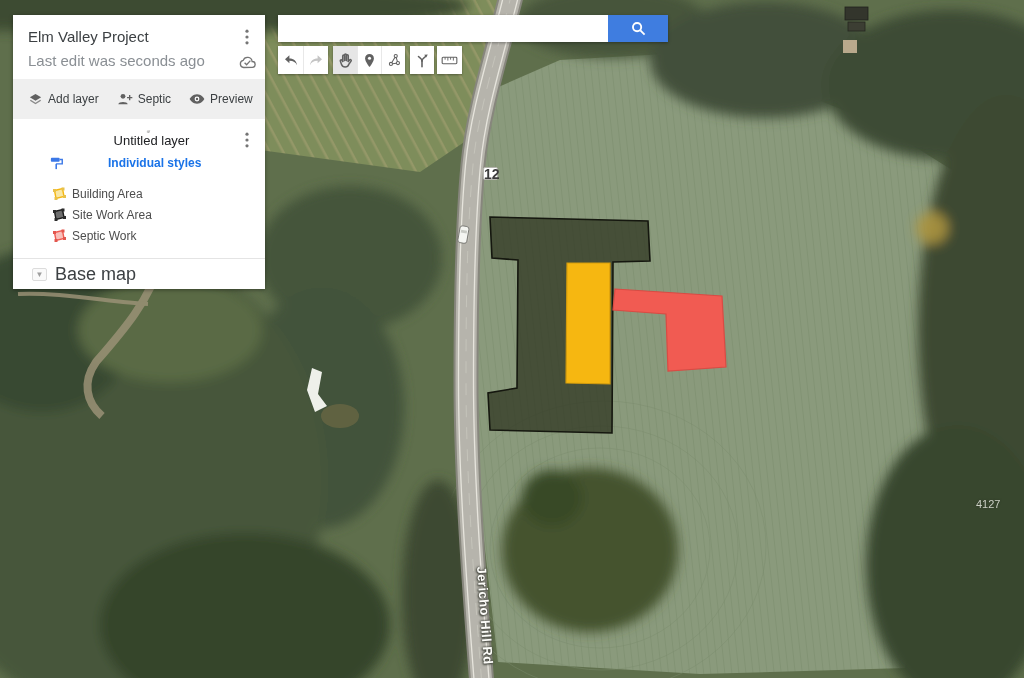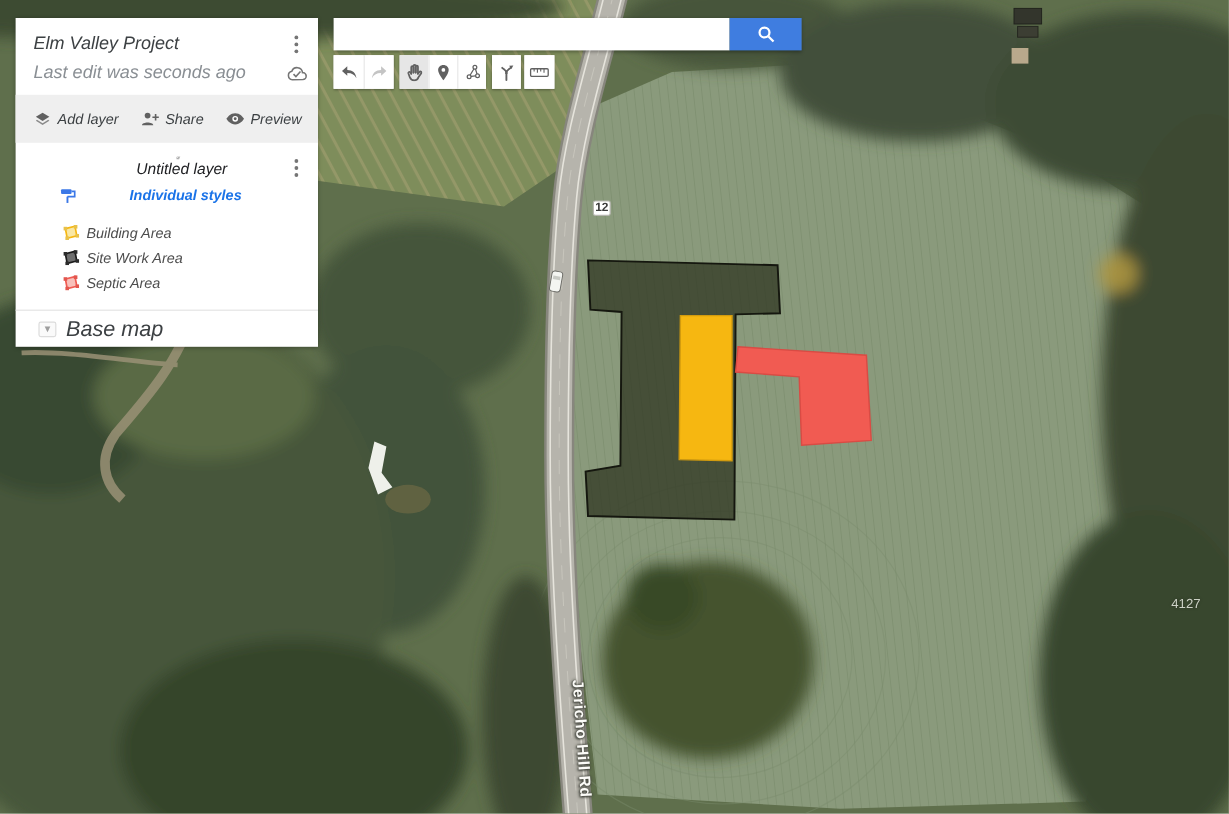--- a/index.html
+++ b/index.html
@@ -3,21 +3,21 @@
 <meta charset="utf-8">
 <style>
   * { margin:0; padding:0; box-sizing:border-box; }
   html,body { width:1024px; height:678px; overflow:hidden;
     font-family:"Liberation Sans", sans-serif; }
   .stage { position:relative; width:1024px; height:678px; background:#5f6f4c; overflow:hidden; }
   .basemap { position:absolute; left:0; top:0; }
 
   
   .panel { position:absolute; left:13px; top:15px; width:252px; background:#fff;
-    box-shadow:0 1px 4px rgba(0,0,0,.4); z-index:5;font-style:italic; }
+    box-shadow:0 1px 4px rgba(0,0,0,.4); z-index:5; }
   .panel-header { position:relative; padding:13px 15px 10px 15px; }
   .panel-title { font-size:15px; color:#3c4043; }
   .panel-subtitle { font-size:15px; color:#8a8f94; margin-top:7px; }
   .kebab { position:absolute; right:10px; top:13px; width:16px; height:18px; cursor:pointer;
     display:flex; align-items:center; justify-content:center; }
   .cloud { position:absolute; right:8px; top:40px; }
   .actions-bar { display:flex; align-items:center; height:40px; background:#efefef;
     padding-left:6px; }
   .action-item { display:flex; align-items:center; gap:5px; padding:0 9px; height:100%;
     font-size:12px; color:#3c4043; cursor:pointer; }
@@ -47,22 +47,22 @@
 
   
   .tool-group { position:absolute; top:46px; display:flex; background:#fff;
     box-shadow:0 1px 2px rgba(0,0,0,.35); z-index:4; }
   .tool-btn { width:25px; height:28px; display:flex; align-items:center; justify-content:center;
     background:#fff; border:none; cursor:pointer; }
   .tool-btn + .tool-btn { border-left:1px solid #e8e8e8; }
   .tool-btn.selected { background:#e6e6e6; }
 
   
-  .route-badge { position:absolute; left:494px; top:167px; width:15px; height:13px; background:#fff;
-    border:1px solid #b5b5ae; border-radius:2px; font-size:10px; font-weight:bold; color:#3c3c3c;
+  .route-badge { position:absolute; left:483px; top:167px; width:15px; height:13px; background:#fff;
+    border:1px solid #b5b5ae; border-radius:2px; font-size:14px; font-weight:bold; color:#3c3c3c;
     text-align:center; line-height:12px; z-index:2; }
   .road-label { position:absolute; left:420px; top:608px; width:130px; text-align:center;
     transform:rotate(86deg); font-size:13px; font-weight:bold; color:#fcfcf8; letter-spacing:.5px;
     text-shadow:0 0 2px #44463e, 0 0 3px #44463e, 1px 1px 2px #44463e; z-index:2; }
   .parcel-label { position:absolute; left:976px; top:498px; font-size:11px; color:#ccd1c5;
     text-shadow:0 0 2px #2c3326; z-index:2; }
 
   .sw-site   { fill:#6e6e6e; stroke:#1b1b1b; stroke-width:1.4; }
   .sw-build  { fill:#f9e7a4; stroke:#f6b711; stroke-width:1.4; }
   .sw-septic { fill:#f8c0ba; stroke:#f15b52; stroke-width:1.4; }
@@ -183,21 +183,21 @@
           <path d="M4.5 12.5 L12 17 L19.5 12.5 L21 13.8 L12 19.5 L3 13.8 Z" fill="#8a8a8a"></path>
         </svg>
         <span>Add layer</span>
       </div>
       <div class="action-item">
         <svg width="16" height="14" viewBox="0 0 24 20">
           <circle cx="9" cy="6" r="3.6" fill="#616161"></circle>
           <path d="M2 18 c0-4.5 14-4.5 14 0 z" fill="#616161"></path>
           <path d="M19 4 v8 M15 8 h8" stroke="#616161" stroke-width="2" fill="none"></path>
         </svg>
-        <span>Share</span>
+        <span>Septic</span>
       </div>
       <div class="action-item">
         <svg width="16" height="12" viewBox="0 0 24 16">
           <path d="M12 1 C6 1 2.5 5.5 1 8 C2.5 10.5 6 15 12 15 C18 15 21.5 10.5 23 8 C21.5 5.5 18 1 12 1 Z" fill="#616161"></path>
           <circle cx="12" cy="8" r="3.6" fill="#fff"></circle>
           <circle cx="12" cy="8" r="1.8" fill="#616161"></circle>
         </svg>
         <span>Preview</span>
       </div>
     </div>
@@ -249,21 +249,21 @@
           <span class="legend-label">Site Work Area</span>
         </div>
         <div class="legend-row">
           <svg class="swatch" viewBox="0 0 14 13">
             <polygon class="sw-septic" points="2.5,3.5 10.5,1.5 12,9.5 4,11.5"></polygon>
             <rect x="1" y="2" width="3" height="3" fill="#e2564e"></rect>
               <rect x="9.5" y="0.5" width="3" height="3" fill="#e2564e"></rect>
             <rect x="11" y="8" width="3" height="3" fill="#e2564e"></rect>
               <rect x="2.5" y="10" width="3" height="3" fill="#e2564e"></rect>
           </svg>
-          <span class="legend-label">Septic Area</span>
+          <span class="legend-label">Septic Work</span>
         </div>
       </div>
     </div>
 
     <div class="divider"></div>
     <div class="basemap-row">
       <div class="bm-chip">▼</div>
       <span class="bm-label">Base map</span>
     </div>
   </div>

